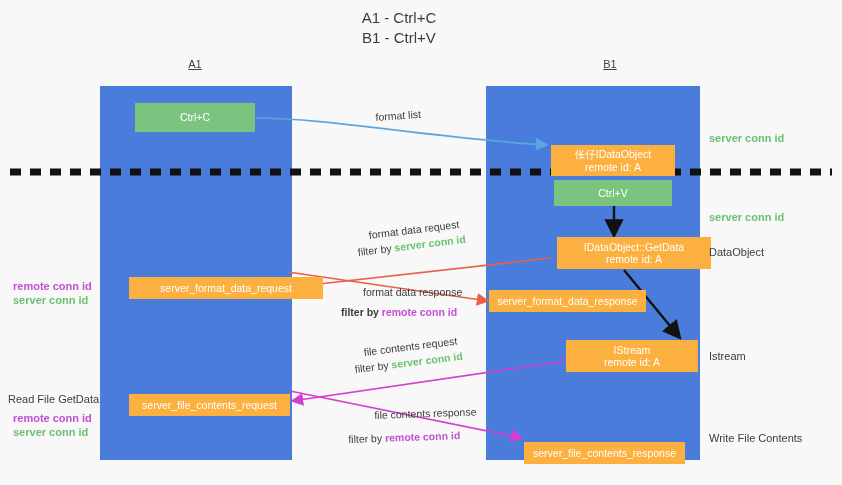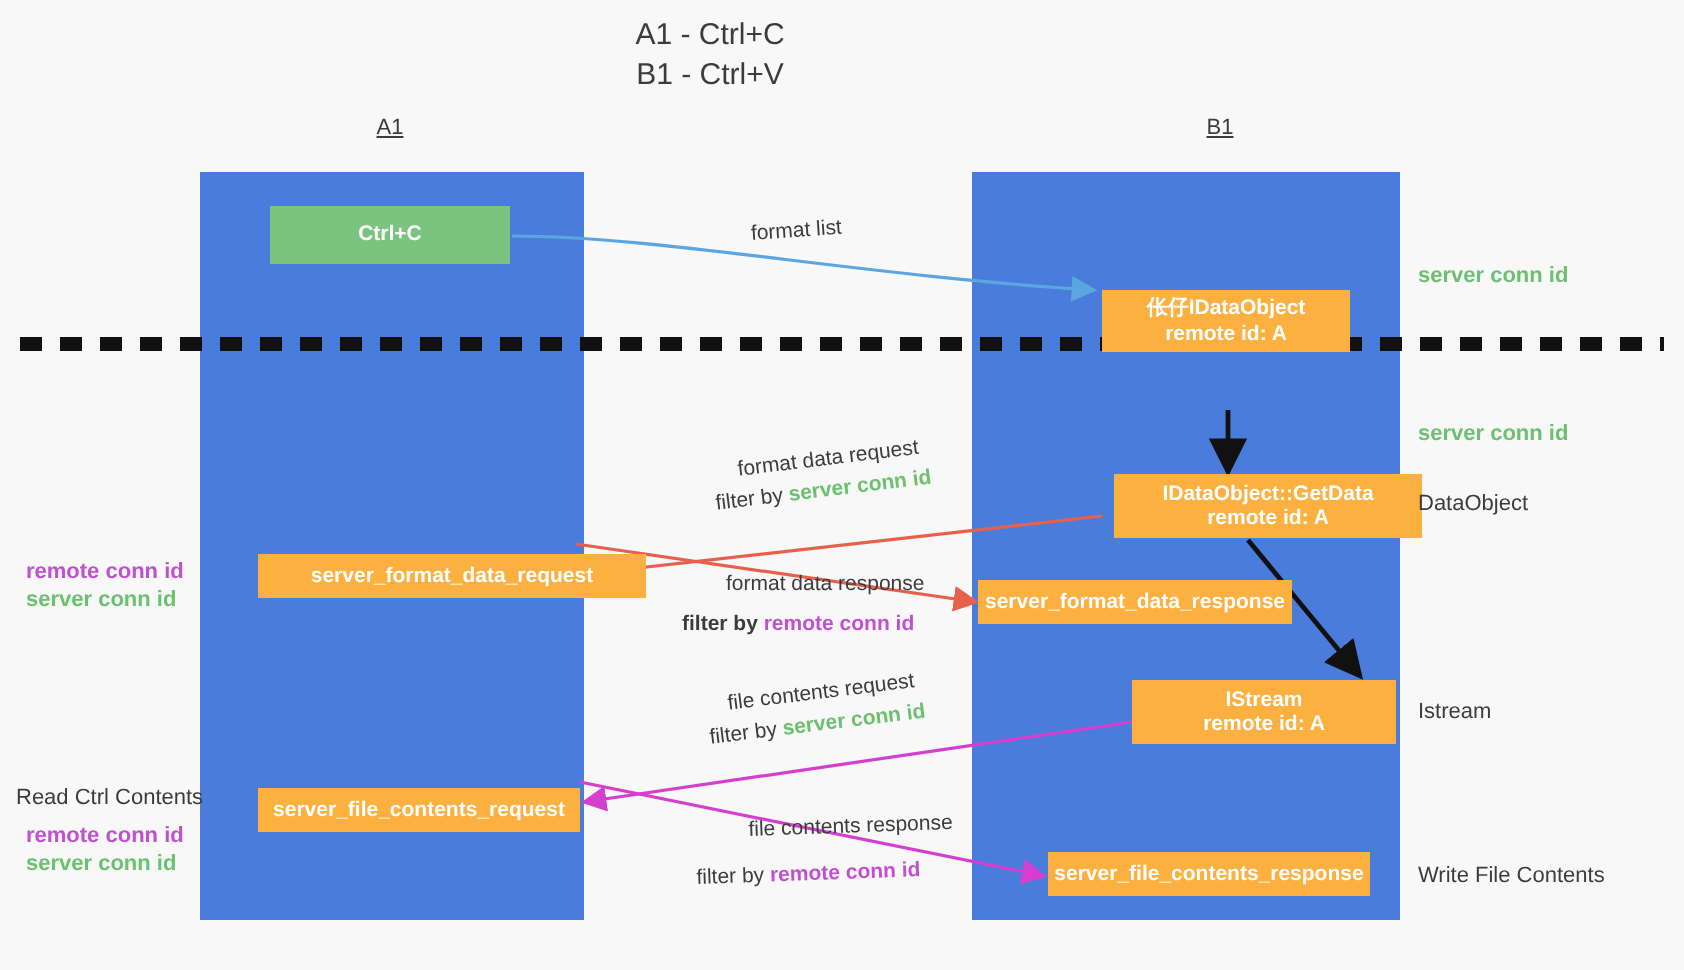--- a/index.html
+++ b/index.html
@@ -9,34 +9,34 @@
     font-family:"Liberation Sans", sans-serif;
     position:relative;
     overflow:hidden;
     color:#3c3c3c;
   }
   #canvas{position:absolute;inset:0;}
   svg.layer{position:absolute;left:0;top:0;width:842px;height:485px;pointer-events:none;}
 
   .title{
     position:absolute;left:0;top:8px;width:710px;text-align:center;
-    font-size:15px;line-height:20px;color:#3c3c3c;
+    font-size:15px;line-height:20px;color:#3c3c3c;padding-left:44px;
   }
 
   .col-header{
     position:absolute;text-align:center;font-size:11px;line-height:13px;color:#3c3c3c;text-decoration:underline;
   }
   .col-header .l2{display:block;}
 
   .lane{position:absolute;background:#4a7ddb;}
 
   .node{
     position:absolute;box-sizing:border-box;
     display:flex;flex-direction:column;align-items:center;justify-content:center;
-    text-align:center;color:#ffffff;font-size:10.5px;line-height:12.5px;font-weight:bold;
+    text-align:center;color:#ffffff;font-size:10.5px;line-height:12.5px;
   }
   .node.green{background:#7ac47f;}
   .node.orange{background:#fbb040;}
   .node span{display:block;white-space:nowrap;}
 
   .edge-label{
     position:absolute;font-size:10.5px;line-height:14px;color:#3c3c3c;white-space:nowrap;
   }
   .edge-label.rot{transform-origin:left top;}
   .side-label{position:absolute;font-size:11px;line-height:14px;white-space:nowrap;}
@@ -101,20 +101,23 @@
 
   <div class="node green" style="left:135px;top:103px;width:120px;height:29px;">
     <span>Ctrl+C</span>
   </div>
 
   <div class="node orange" style="left:551px;top:128px;width:124px;height:31px;margin-top:17px;">
     <span>伥仔IDataObject</span>
     <span>remote id: A</span>
   </div>
 
+  <div class="node green" style="left:554px;top:180px;width:118px;height:26px;">
+    <span>Ctrl+V</span>
+  </div>
 
   <div class="node orange" style="left:557px;top:237px;width:154px;height:32px;">
     <span>IDataObject::GetData</span>
     <span>remote id: A</span>
   </div>
 
   <div class="node orange" style="left:566px;top:340px;width:132px;height:32px;">
     <span>IStream</span>
     <span>remote id: A</span>
   </div>
@@ -124,21 +127,21 @@
   </div>
 
   <div class="node orange" style="left:129px;top:394px;width:161px;height:22px;">
     <span>server_file_contents_request</span>
   </div>
 
   <div class="node orange" style="left:489px;top:290px;width:157px;height:22px;">
     <span>server_format_data_response</span>
   </div>
 
-  <div class="node orange" style="left:524px;top:426px;width:161px;height:22px;">
+  <div class="node orange" style="left:524px;top:442px;width:161px;height:22px;">
     <span>server_file_contents_response</span>
   </div>
 
   <div class="edge-label rot" style="left:375px;top:110px;transform:rotate(-4deg);">format list</div>
 
   <div class="edge-label rot" style="left:368px;top:228px;transform:rotate(-7deg);">format data request</div>
   <div class="edge-label rot" style="left:357px;top:245px;transform:rotate(-7deg);">
     <span class="c-dark">filter by </span><span class="c-green">server conn id</span>
   </div>
 
@@ -159,17 +162,17 @@
 
   <div class="side-label c-green" style="left:709px;top:131px;">server conn id</div>
   <div class="side-label c-green" style="left:709px;top:210px;">server conn id</div>
   <div class="side-label c-dark" style="left:709px;top:245px;">DataObject</div>
   <div class="side-label c-dark" style="left:709px;top:349px;">Istream</div>
   <div class="side-label c-dark" style="left:709px;top:431px;">Write File Contents</div>
 
   <div class="side-label c-magenta" style="left:13px;top:279px;">remote conn id</div>
   <div class="side-label c-green" style="left:13px;top:293px;">server conn id</div>
 
-  <div class="side-label c-dark" style="left:8px;top:392px;">Read Ctrl Contents</div>
+  <div class="side-label c-dark" style="left:8px;top:392px;">Read File GetData</div>
   <div class="side-label c-magenta" style="left:13px;top:411px;">remote conn id</div>
   <div class="side-label c-green" style="left:13px;top:425px;">server conn id</div>
 
 </div>
 
 </body></html>

